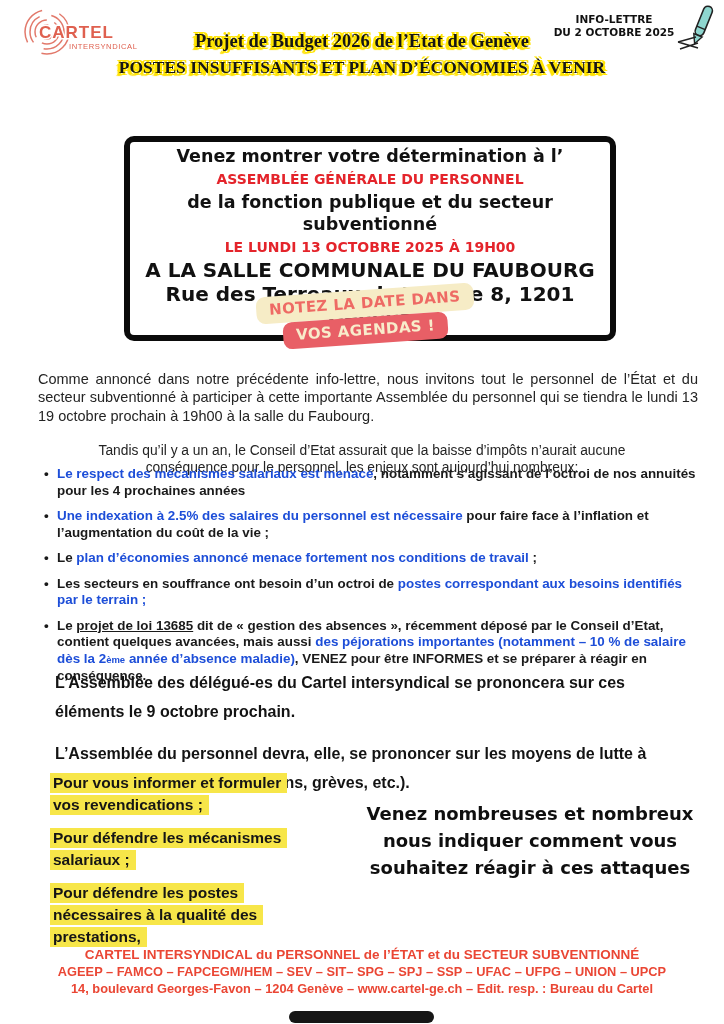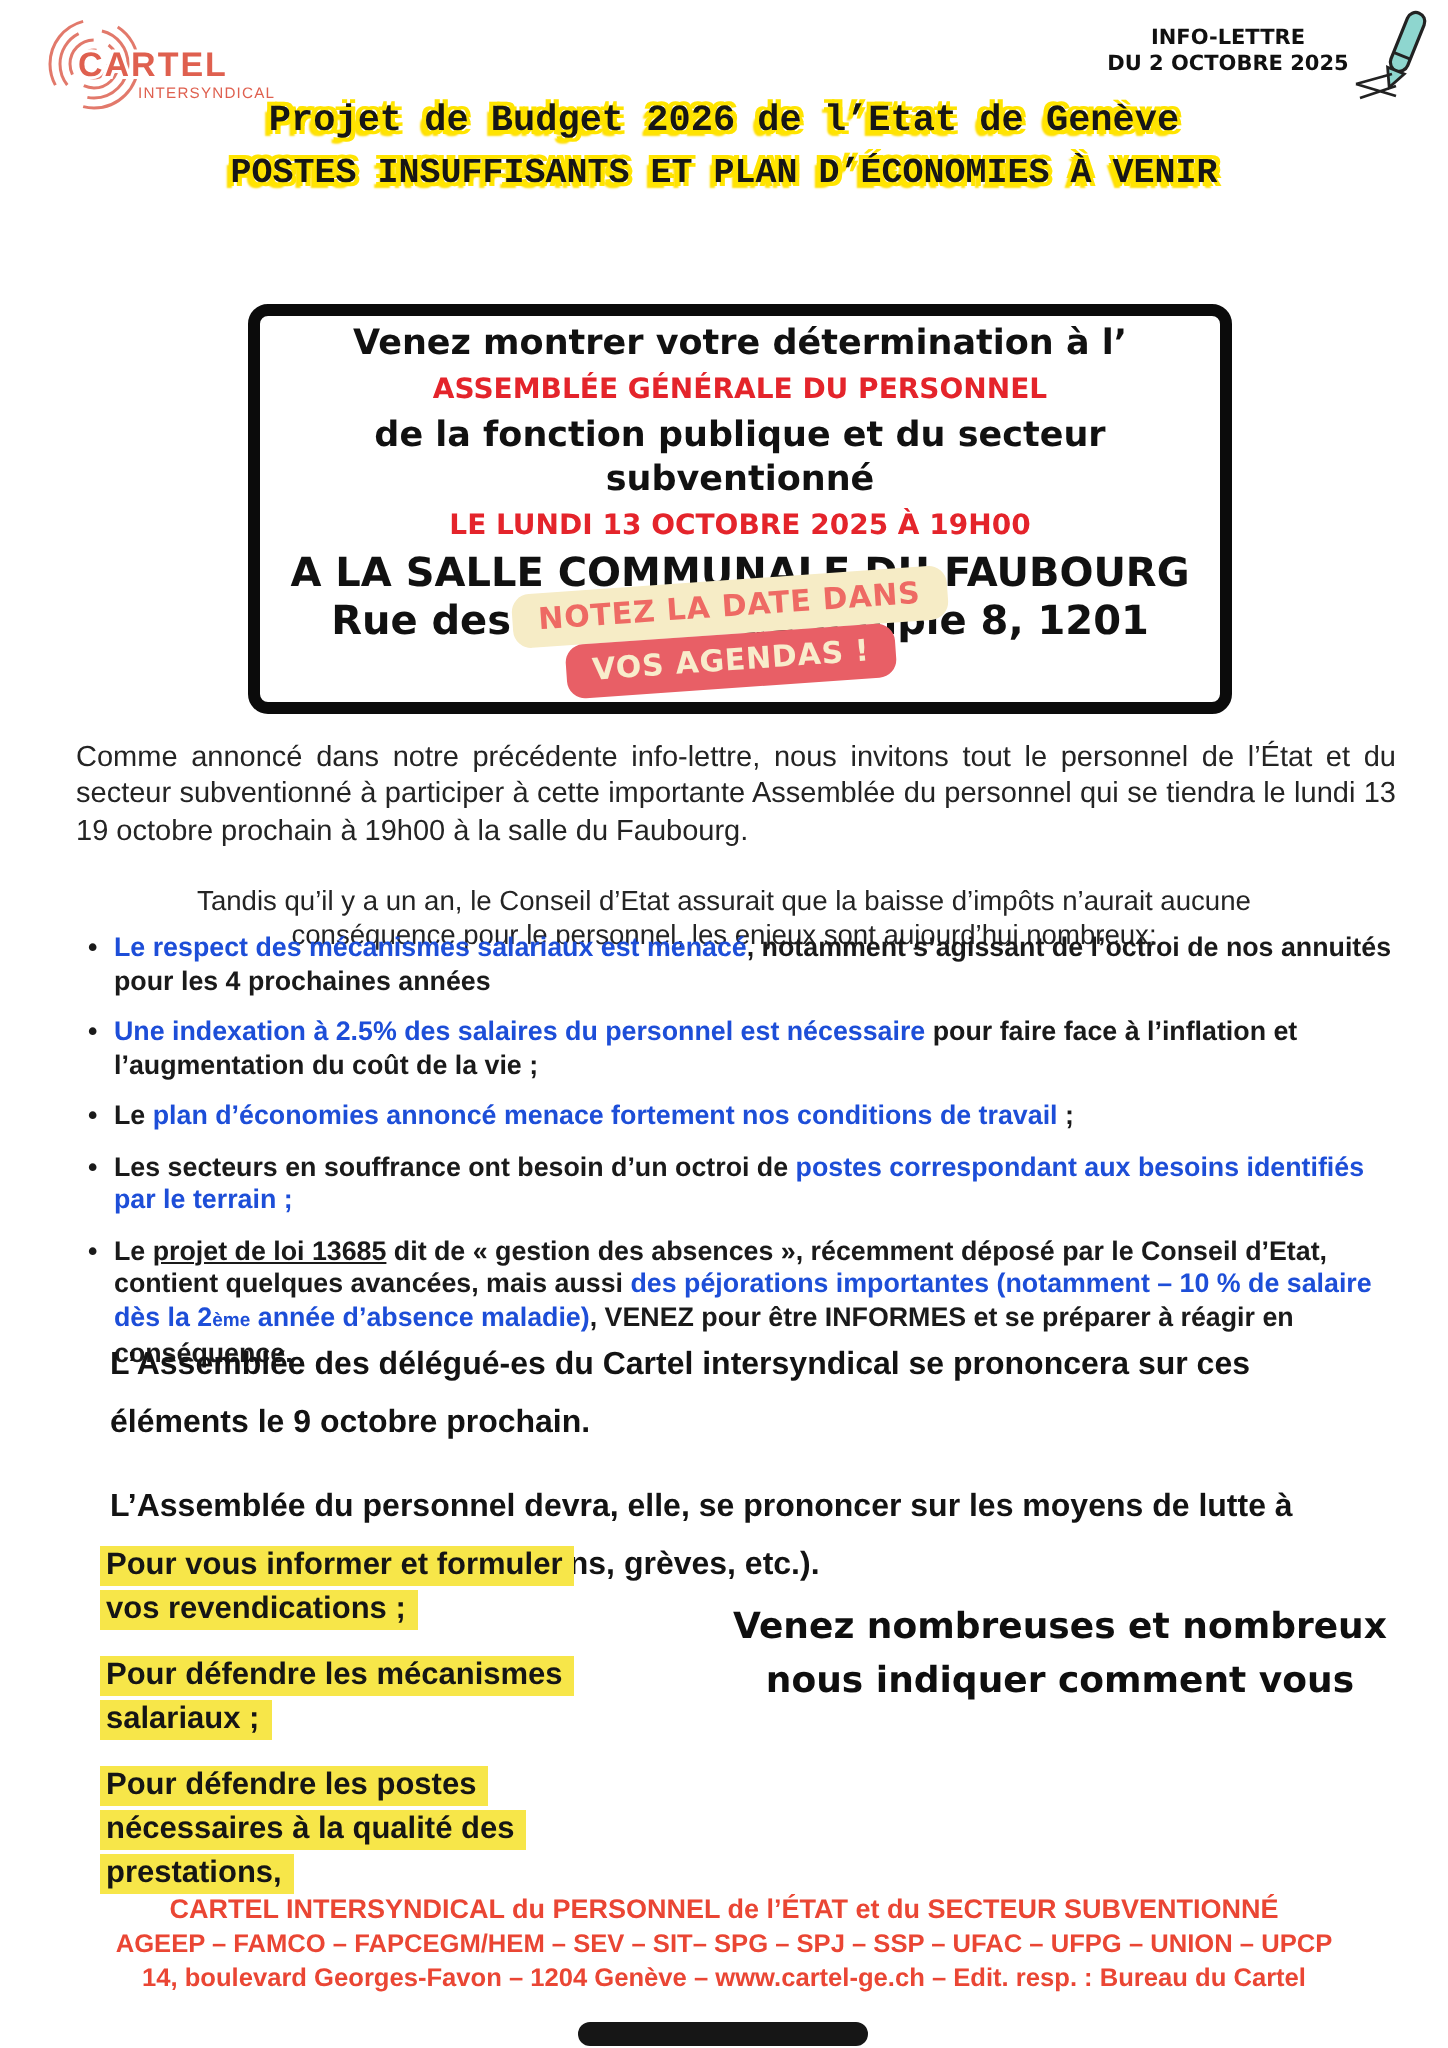--- a/index.html
+++ b/index.html
@@ -7,31 +7,31 @@
         font-family:"Liberation Sans",sans-serif;color:#1d1d1d;overflow:hidden;}
 
   
   .logo{position:absolute;left:22px;top:8px;width:192px;height:50px;}
   .issue{position:absolute;left:552px;top:13px;width:124px;text-align:center;
          font-family:"DejaVu Sans",sans-serif;font-weight:bold;font-size:10.5px;
          line-height:13px;color:#111;}
   .pen{position:absolute;left:672px;top:4px;width:46px;height:52px;}
 
   
-  .headline{position:absolute;left:0;top:48px;width:724px;text-align:center;
-            font-family:Liberation Mono, monospace;font-weight:bold;color:#161616;}
+  .headline{position:absolute;left:0;top:28px;width:724px;text-align:center;
+            font-family:Liberation Serif, serif;font-weight:bold;color:#161616;}
   .headline .h1{font-size:18.5px;line-height:26px;}
   .headline .h2,.headline .h3{font-size:17.5px;line-height:26px;}
   .hl-shadow{text-shadow:-2px 2px 0 #ffe400,2px 2px 0 #ffe400,-2px -2px 0 #ffe400,
              2px -2px 0 #ffe400,-3px 3px 1px #ffdf00;}
 
   
   .annbox{position:absolute;left:124px;top:136px;width:480px;background:#fff;
           border:6px solid #0b0b0b;border-radius:10px;text-align:center;
-          font-family:"DejaVu Sans",sans-serif;font-weight:bold;padding:4px 0 5px;margin-top:16px;}
+          font-family:"DejaVu Sans",sans-serif;font-weight:bold;padding:4px 0 5px;}
   .annbox .b1,.annbox .b3{font-size:17.5px;line-height:21px;color:#111;}
   .annbox .b2,.annbox .b4{font-size:14px;line-height:24px;color:#e4242b;}
   .annbox .b3{line-height:22px;}
   .annbox .b5,.annbox .b6{font-size:20px;line-height:23.5px;color:#111;}
 
   
   .badge{position:absolute;font-family:"DejaVu Sans",sans-serif;font-weight:bold;
          font-size:15px;letter-spacing:.4px;border-radius:9px;padding:4px 13px 5px;}
   .badge-top{left:256px;top:290px;background:#f6ecc6;color:#ee6a64;transform:rotate(-4deg);}
   .badge-bottom{left:283px;top:317px;background:#e85f66;color:#f8eccb;transform:rotate(-4deg);}
@@ -150,20 +150,21 @@
 
   <div class="reasons">
     <p class="reason w1"><span class="hlty">Pour vous informer et formuler vos revendications ;</span></p>
     <p class="reason w2"><span class="hlty">Pour défendre les mécanismes salariaux ;</span></p>
     <p class="reason w3"><span class="hlty">Pour défendre les postes nécessaires à la qualité des prestations,</span></p>
   </div>
 
   <div class="cta">
     <div>Venez nombreuses et nombreux</div>
     <div>nous indiquer comment vous</div>
+    <div>souhaitez réagir à ces attaques</div>
   </div>
 
   <div class="footer">
     <div class="f1">CARTEL INTERSYNDICAL du PERSONNEL de l’ÉTAT et du SECTEUR SUBVENTIONNÉ</div>
     <div class="f2">AGEEP – FAMCO – FAPCEGM/HEM – SEV – SIT– SPG – SPJ – SSP – UFAC – UFPG – UNION – UPCP</div>
     <div class="f3">14, boulevard Georges-Favon – 1204 Genève – www.cartel-ge.ch – Edit. resp. : Bureau du Cartel</div>
   </div>
 
   <div class="home-bar"></div>
 

